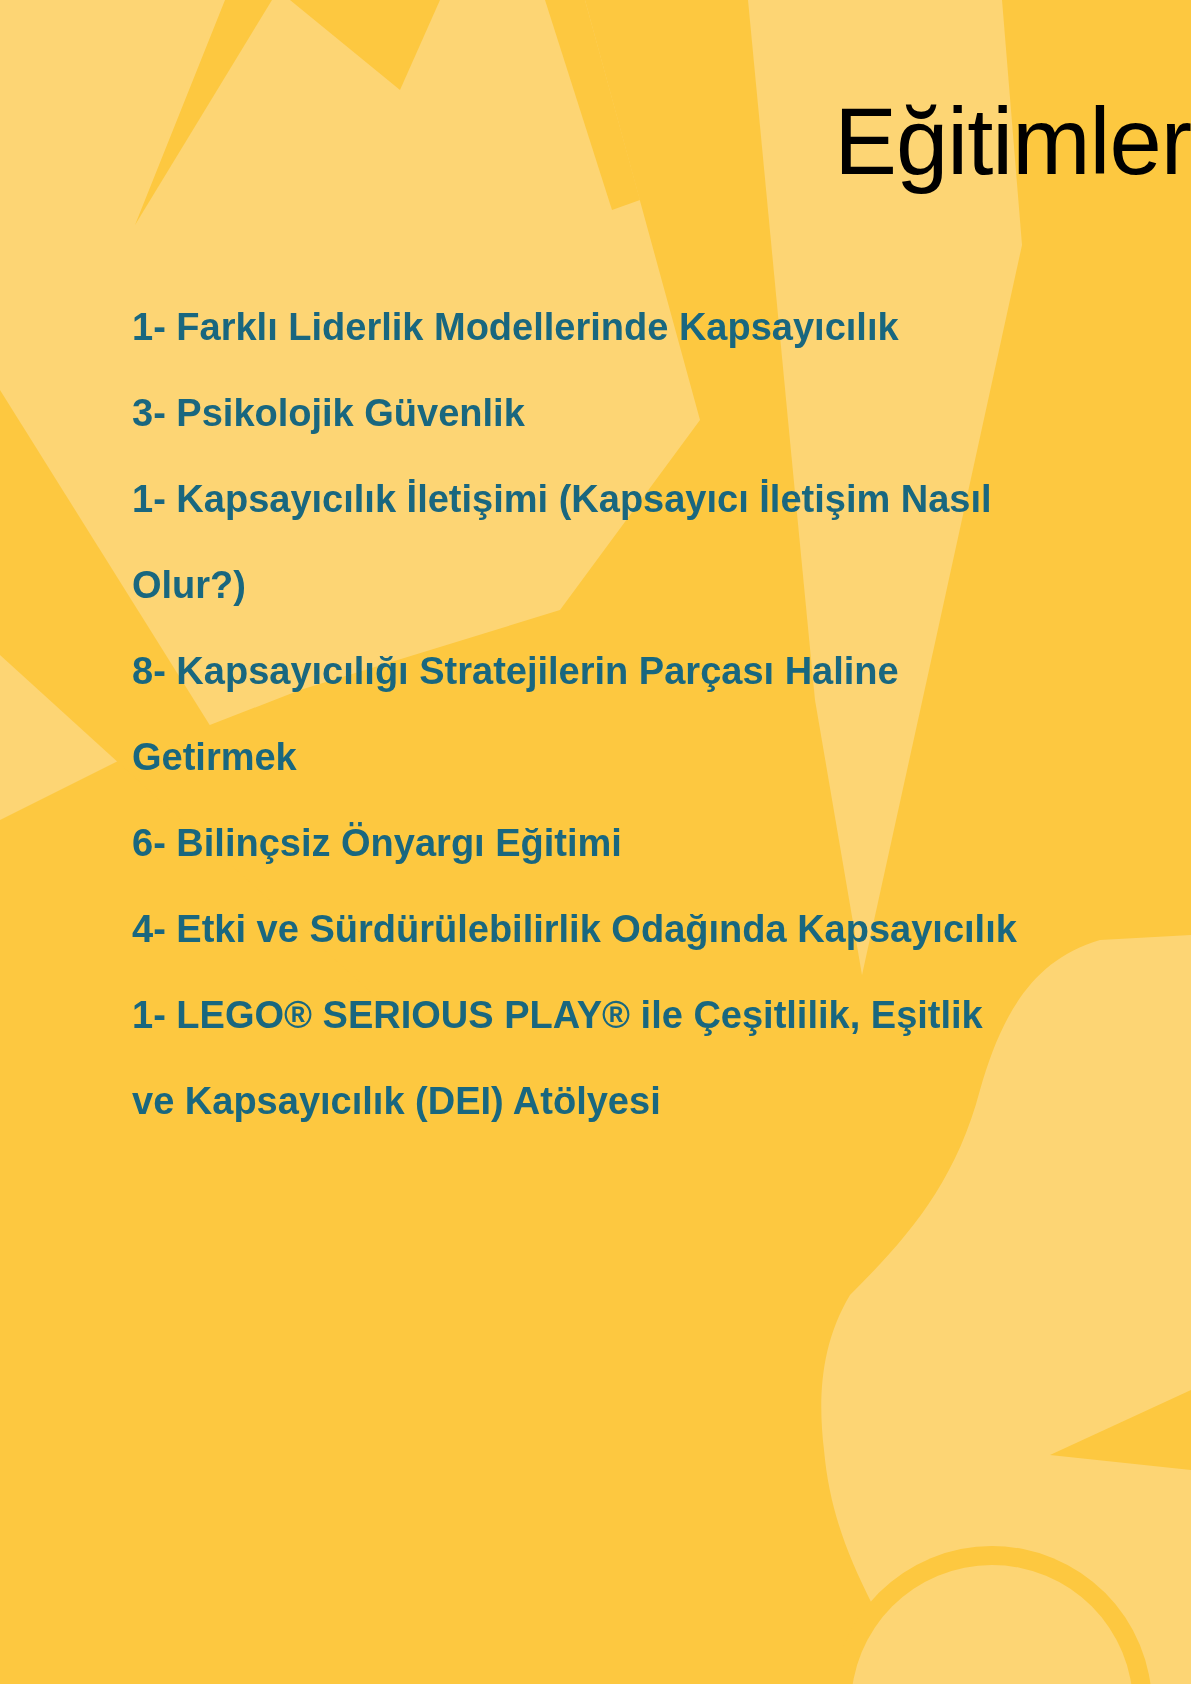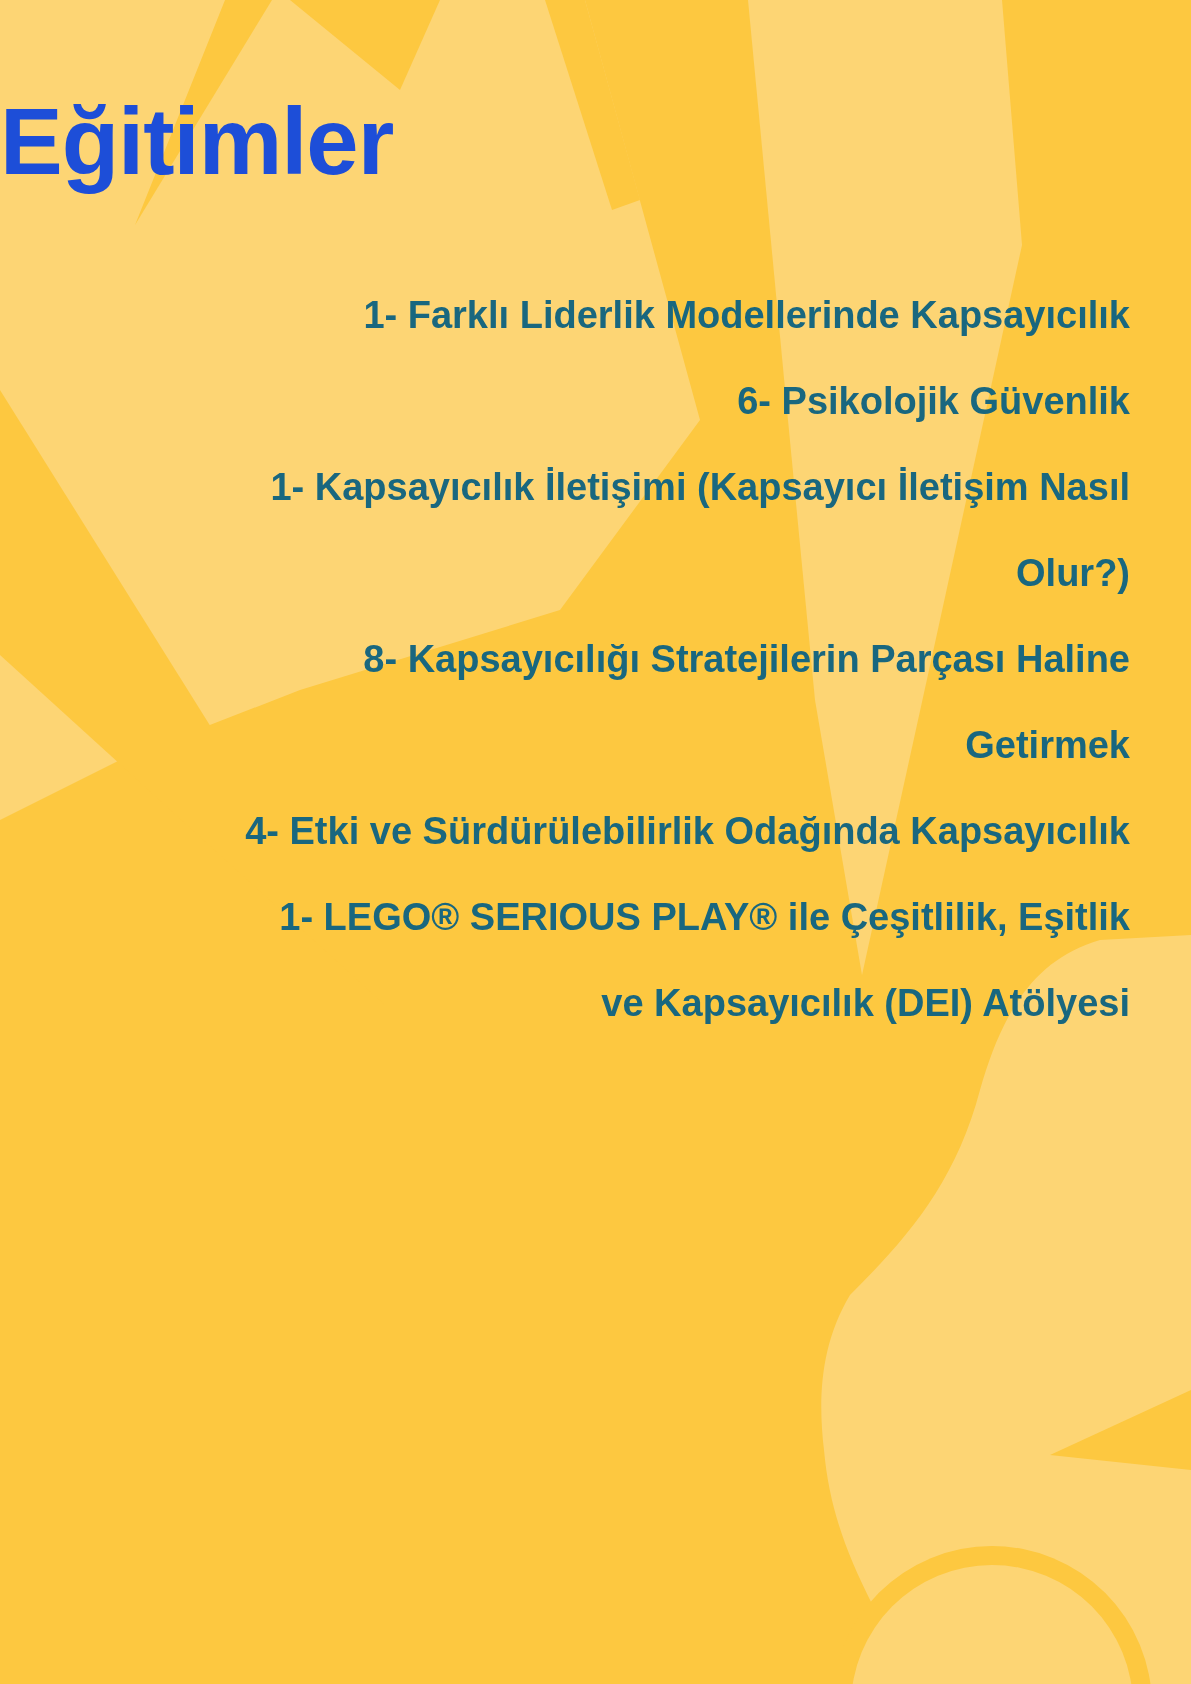--- a/index.html
+++ b/index.html
@@ -22,35 +22,34 @@
     width: 100%;
     height: 100%;
     display: block;
   }
   .title {
     position: absolute;
     top: 88px;
     left: 0;
     width: 100%;
     margin: 0;
-    text-align: left;
+    text-align: right;
     font-size: 94px;
-    font-weight: 700;
+    font-weight: 400;
     letter-spacing: -1px;
-    color: #1d4ed8;
+    color: #000000;
   }
   .trainings {
     position: absolute;
     top: 272px;
     left: 120px;
     width: 1010px;
-    margin: 0;
+    margin: 12px;
     padding: 0;
     list-style: none;
-    text-align: right;
   }
   .trainings li {
     margin: 0;
     padding: 0;
     font-size: 38px;
     font-weight: 600;
     line-height: 86px;
     color: #19677F;
     white-space: pre-line;
   }
@@ -81,23 +80,24 @@
     <polygon fill="#FDC840" points="1191,1390 1191,1470 1050,1455"></polygon>
 
     <circle fill="#FDC840" cx="992" cy="1706" r="160"></circle>
     <circle fill="#FDD574" cx="992" cy="1706" r="141"></circle>
   </svg>
 
   <h1 class="title">Eğitimler</h1>
 
   <ul class="trainings">
     <li>1- Farklı Liderlik Modellerinde Kapsayıcılık</li>
-    <li>6- Psikolojik Güvenlik</li>
+    <li>3- Psikolojik Güvenlik</li>
     <li>1- Kapsayıcılık İletişimi (Kapsayıcı İletişim Nasıl
 Olur?)</li>
     <li>8- Kapsayıcılığı Stratejilerin Parçası Haline
 Getirmek</li>
+    <li>6- Bilinçsiz Önyargı Eğitimi</li>
     <li>4- Etki ve Sürdürülebilirlik Odağında Kapsayıcılık</li>
     <li>1- LEGO® SERIOUS PLAY® ile Çeşitlilik, Eşitlik
 ve Kapsayıcılık (DEI) Atölyesi</li>
   </ul>
 
 </div>
 
 </body></html>

